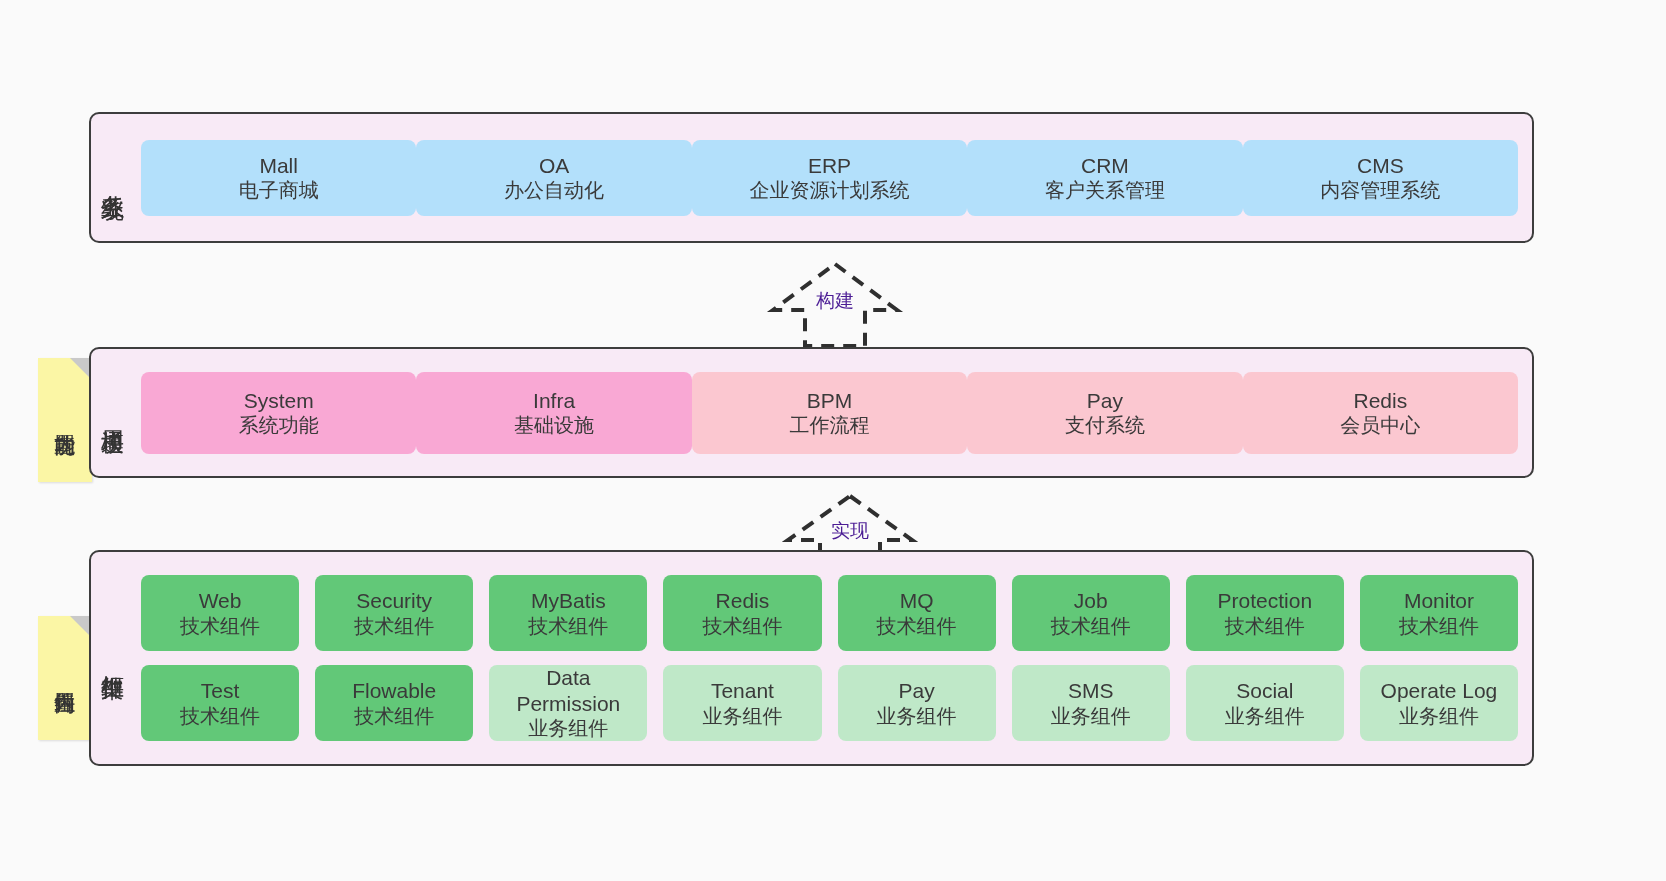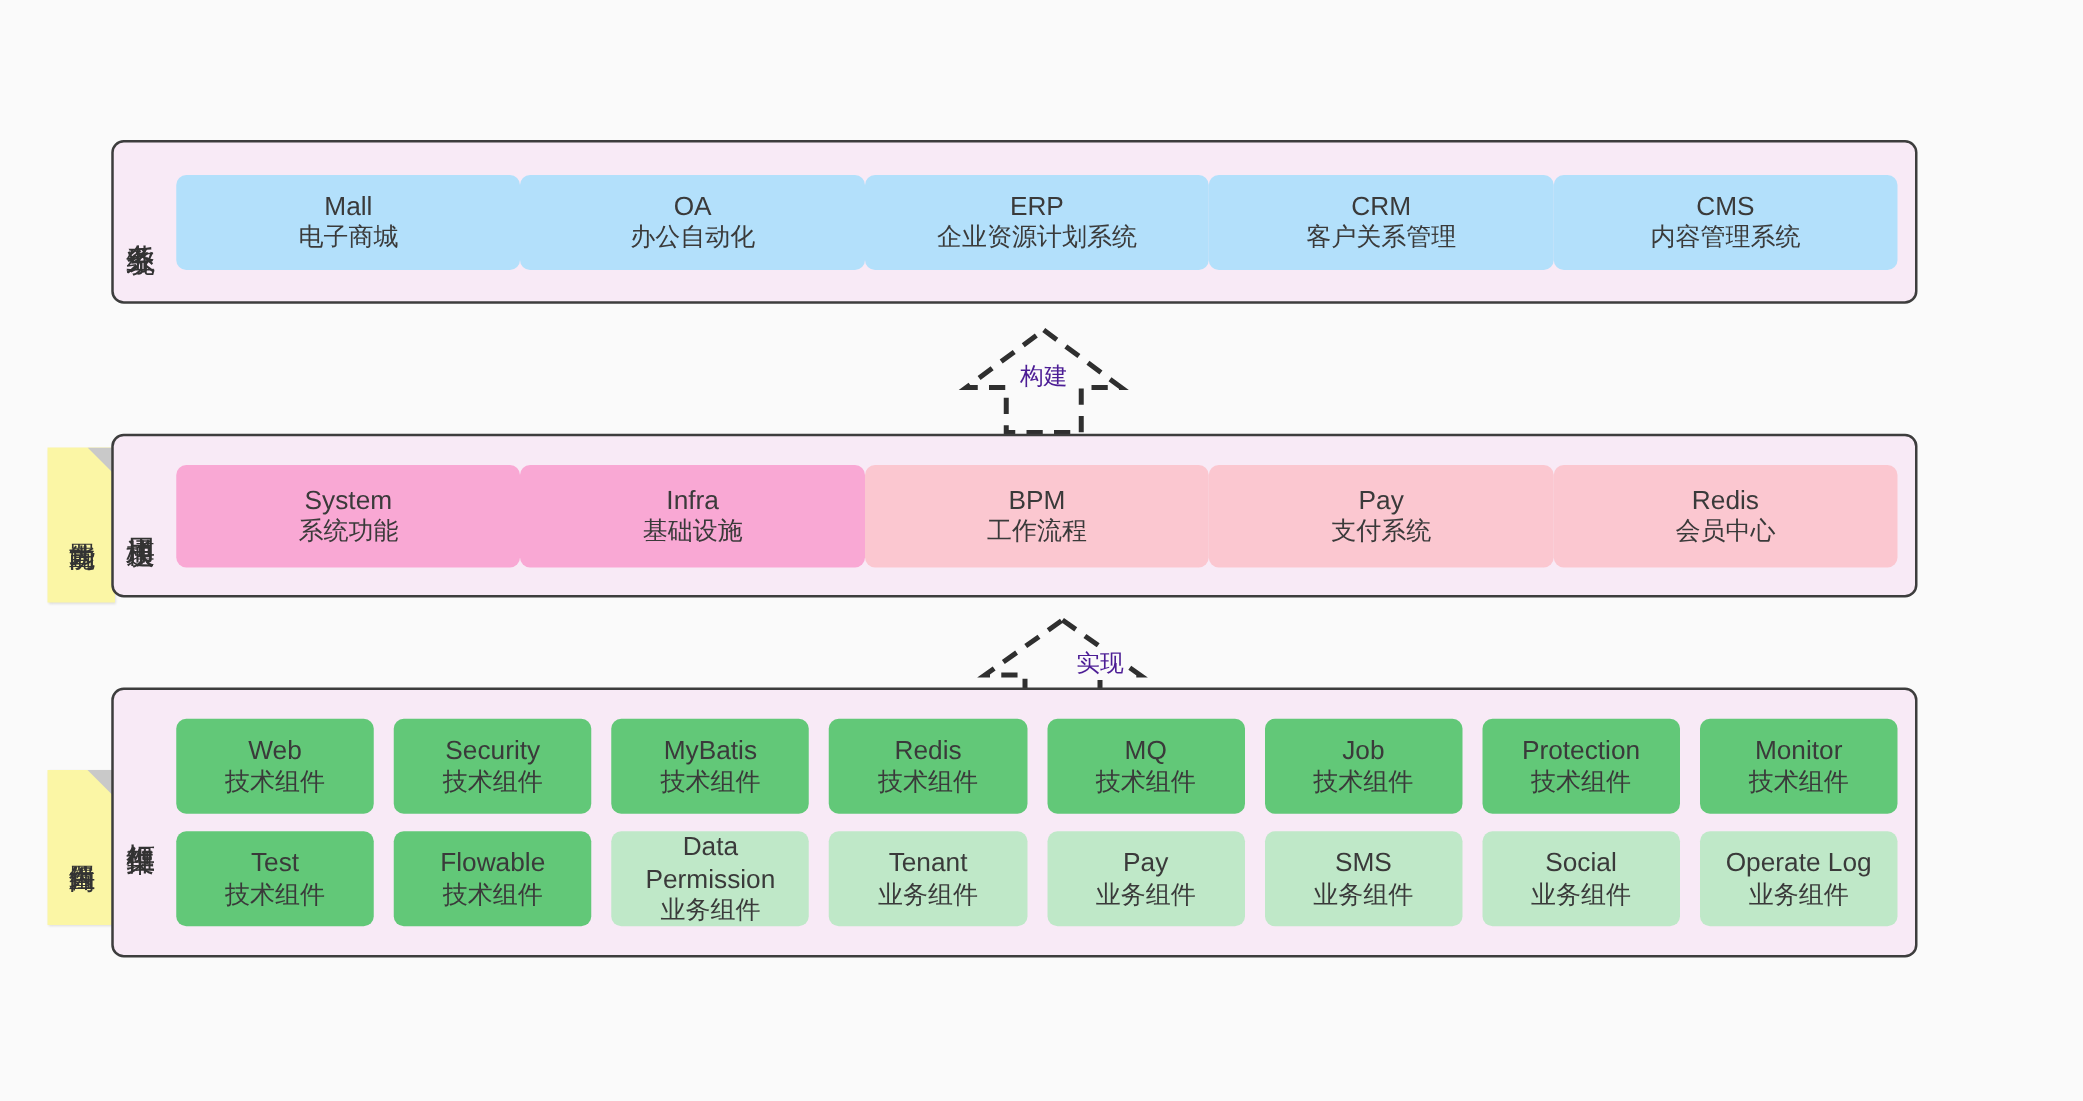--- a/index.html
+++ b/index.html
@@ -206,21 +206,21 @@
         <span class="t-cn">会员中心</span>
       </div>
 
     </div>
   </div>
 
   <div class="connector" id="conn-implement" style="left:770px; top:490px; width:160px; height:88px;">
     <svg width="160" height="88" viewBox="0 0 160 88">
       <path d="M 80 6 L 142 50 L 110 50 L 110 84 L 50 84 L 50 50 L 18 50 Z" fill="none" stroke="#2f2f2f" stroke-width="4" stroke-dasharray="13 9" stroke-linejoin="miter"></path>
     </svg>
-    <span class="conn-label" style="top:28px;margin-left:30px;">实现</span>
+    <span class="conn-label" style="top:28px;">实现</span>
   </div>
 
   <div class="note" style="left:38px; top:616px; height:124px;">
     <span class="fold"></span>
     <span class="note-text">内置组件</span>
   </div>
 
   <div class="layer" id="layer-framework" style="left:89px; top:550px; width:1445px; height:216px;">
     <div class="layer-title">框架组件</div>
     <div class="layer-body grid2">

